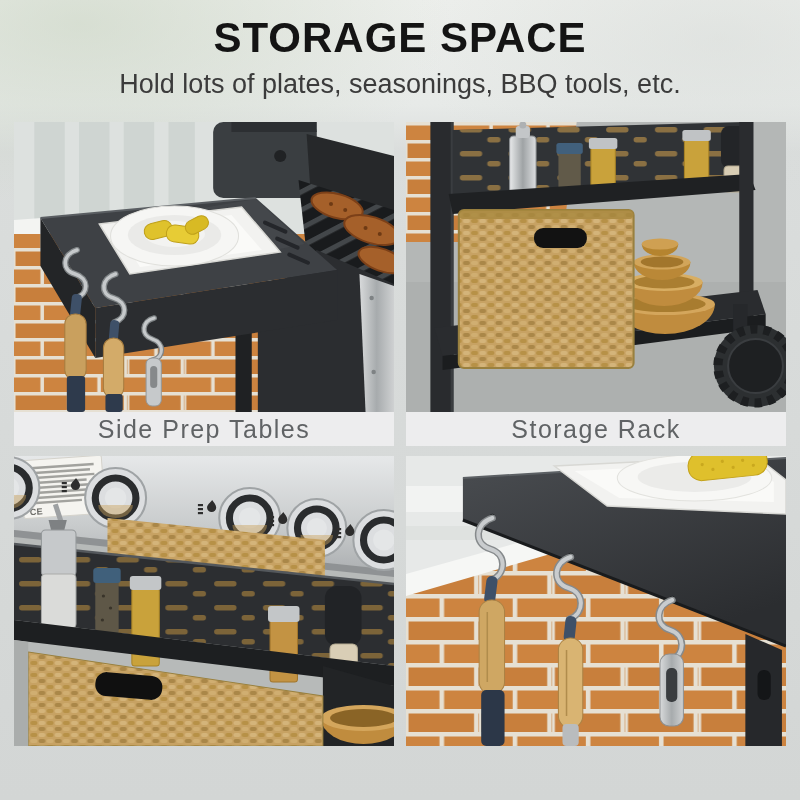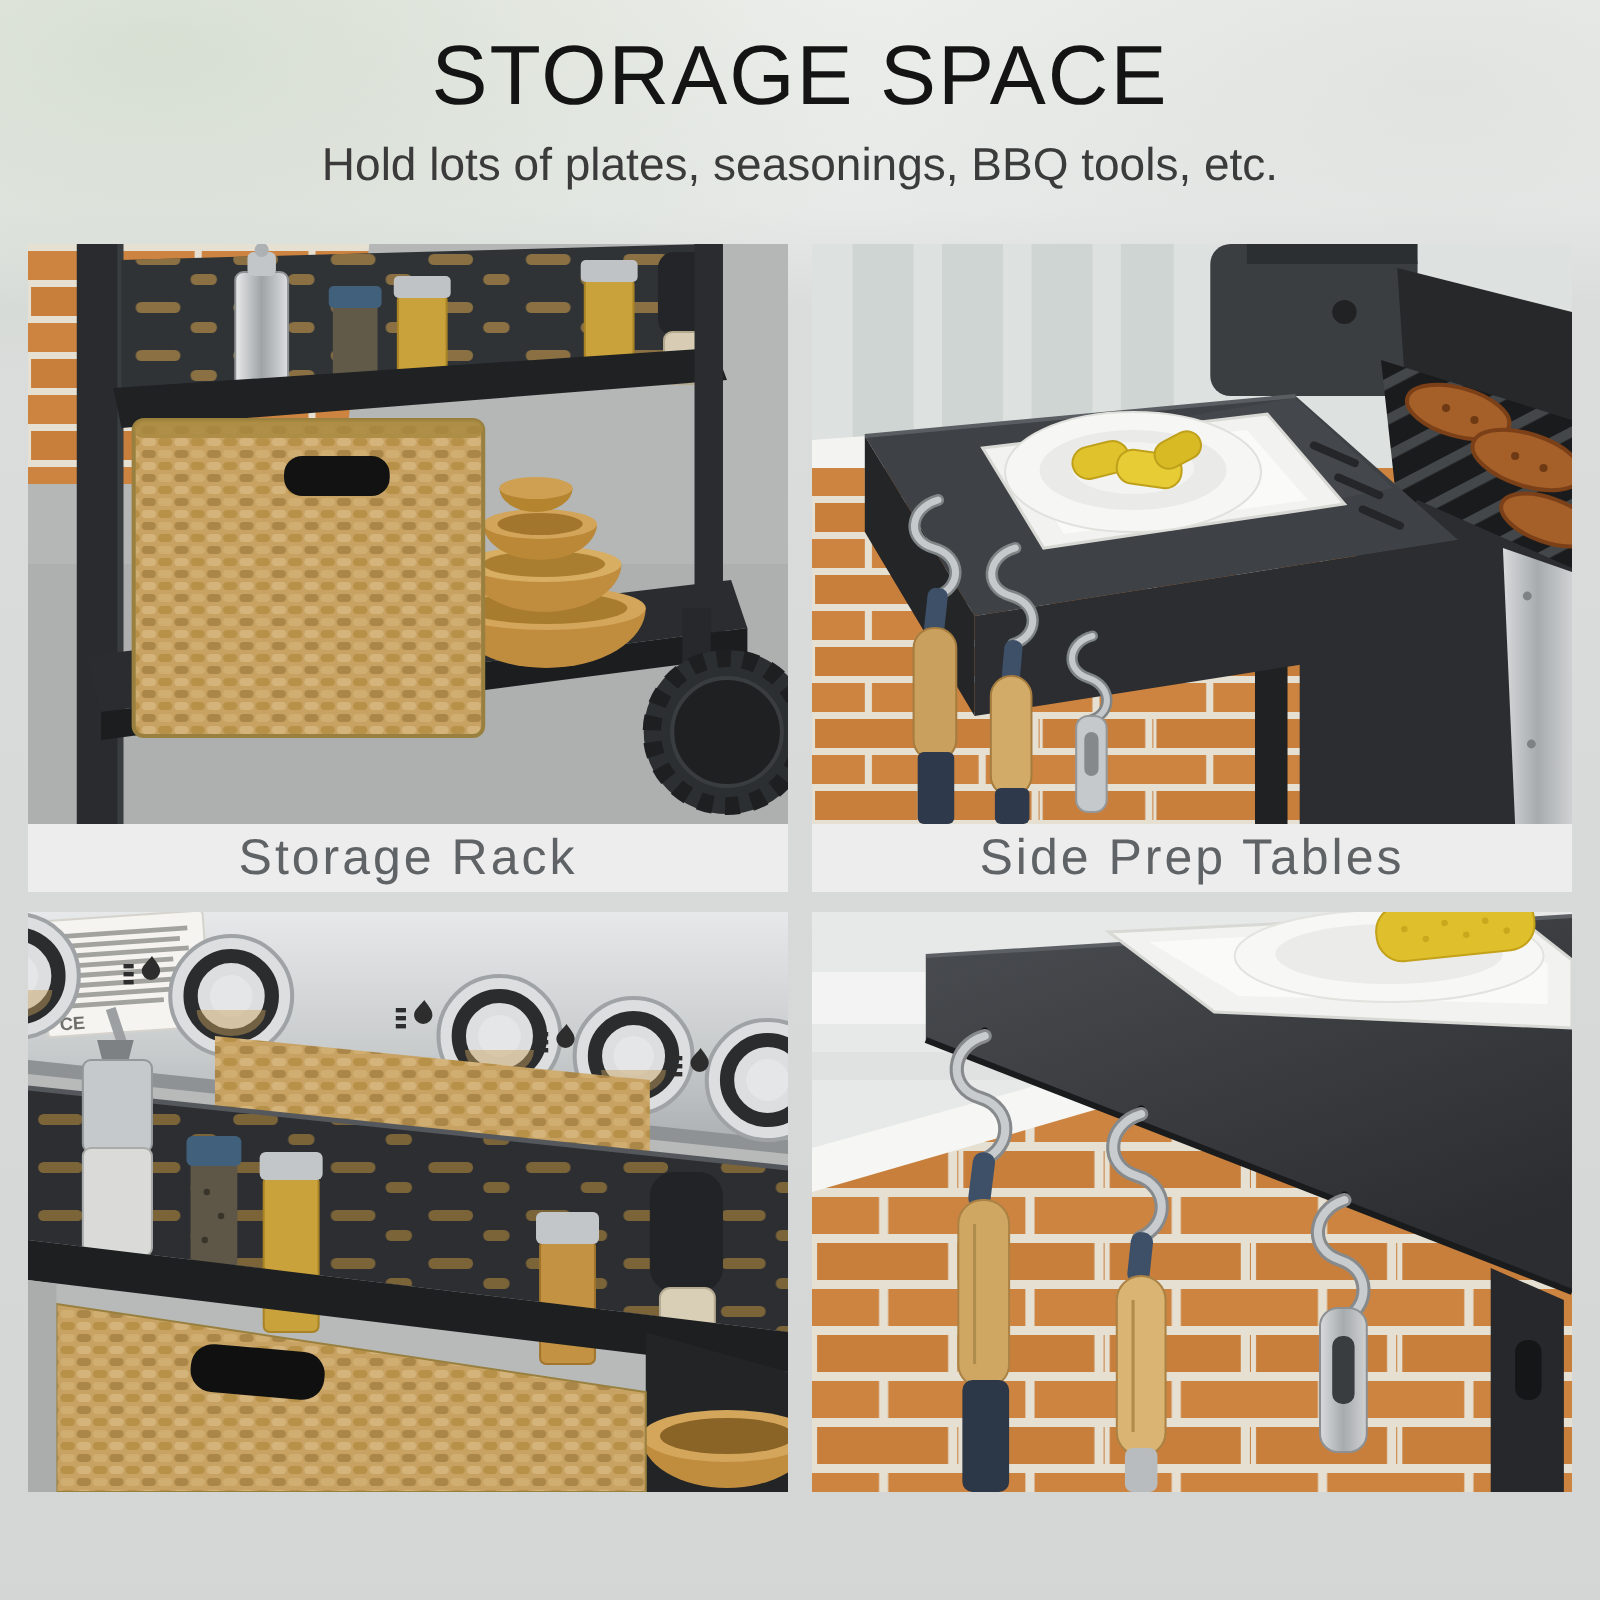--- a/index.html
+++ b/index.html
@@ -6,42 +6,148 @@
   body{
     width:800px;height:800px;overflow:hidden;
     font-family:"Liberation Sans",sans-serif;
     background:
       radial-gradient(620px 300px at 10% 3%, rgba(198,210,190,.55), transparent 60%),
       radial-gradient(520px 260px at 90% 5%, rgba(214,218,215,.5), transparent 60%),
       linear-gradient(180deg,#edefec 0%,#e7eae8 13%,#dadddc 19%,#d3d6d5 100%);
   }
   .page{position:relative;width:800px;height:800px;}
   header{height:108px;padding-top:14px;text-align:center;}
-  h1{margin:0;font-size:42px;font-weight:normal;letter-spacing:1px;color:#141414;}
-  .subtitle{margin:7px 0 0;font-size:23px;color:#3b3b3b;}
+  h1{margin:0;font-size:42px;font-weight:bold;letter-spacing:1px;color:#141414;}
+  .subtitle{margin:7px 0 0;font-size:27px;color:#3b3b3b;}
   .grid{display:grid;grid-template-columns:380px 380px;gap:10px 12px;padding:0 14px;}
   figure.cell{margin:0;display:flex;flex-direction:column;}
   .photo{height:290px;overflow:hidden;position:relative;background:#cfd2d1;}
   .photo svg{display:block;width:100%;height:100%;}
   figcaption{
     height:34px;background:#ededee;display:flex;align-items:center;justify-content:center;
     font-size:25px;font-weight:300;letter-spacing:1.5px;color:#606365;
   }
 </style>
 </head>
 <body>
 
 <div class="page">
 
   <header>
     <h1>STORAGE SPACE</h1>
     <p class="subtitle">Hold lots of plates, seasonings, BBQ tools, etc.</p>
   </header>
 
   <div class="grid">
+
+    <figure class="cell">
+      <div class="photo">
+        <svg viewBox="0 0 374 290" preserveAspectRatio="none">
+          <defs>
+            <pattern id="s1-brick" width="56" height="36" patternUnits="userSpaceOnUse">
+              <rect width="56" height="36" fill="#cd8440"></rect>
+              <rect y="21" width="56" height="15" fill="#c27a38" opacity=".45"></rect>
+              <rect y="0" width="56" height="3.5" fill="#e6e0d3"></rect>
+              <rect y="18" width="56" height="3.5" fill="#e6e0d3"></rect>
+              <rect x="26" y="3" width="3.5" height="15" fill="#e6e0d3"></rect>
+              <rect x="-2" y="21" width="3.5" height="15" fill="#e6e0d3"></rect>
+              <rect x="52" y="21" width="3.5" height="15" fill="#e6e0d3"></rect>
+            </pattern>
+            <pattern id="s1-grate" width="16" height="16" patternUnits="userSpaceOnUse" patternTransform="rotate(62)">
+              <rect width="16" height="16" fill="#191b1d"></rect>
+              <rect width="5" height="16" fill="#43474a"></rect>
+            </pattern>
+            <linearGradient id="s1-steel" x1="0" y1="0" x2="1" y2="0">
+              <stop offset="0" stop-color="#d8dadb"></stop>
+                <stop offset=".5" stop-color="#a7abad"></stop>
+                <stop offset="1" stop-color="#cfd1d2"></stop>
+            </linearGradient>
+          </defs>
+          <rect width="374" height="120" fill="#dde1df"></rect>
+          <g opacity=".6" fill="#c6cecb">
+            <rect x="20" width="30" height="100"></rect>
+              <rect x="64" width="30" height="100"></rect>
+            <rect x="108" width="30" height="98"></rect>
+              <rect x="152" width="26" height="96"></rect>
+          </g>
+          <polygon points="0,98 218,82 218,104 0,122" fill="#f3f4f2"></polygon>
+          <rect x="0" y="112" width="310" height="178" fill="url(#s1-brick)"></rect>
+          <g>
+            <rect x="196" y="0" width="102" height="76" rx="10" fill="#3a3e41"></rect>
+            <rect x="214" y="0" width="84" height="10" fill="#2c2f32"></rect>
+            <circle cx="262" cy="34" r="6" fill="#202224"></circle>
+            <polygon points="288,12 374,34 374,102 292,72" fill="#26282a"></polygon>
+          </g>
+          <g>
+            <polygon points="280,58 374,88 374,170 288,132" fill="url(#s1-grate)"></polygon>
+            <g fill="#a5602a" stroke="#7c4018" stroke-width="2">
+              <ellipse cx="318" cy="84" rx="26" ry="12" transform="rotate(16 318 84)"></ellipse>
+              <ellipse cx="352" cy="108" rx="28" ry="13" transform="rotate(18 352 108)"></ellipse>
+              <ellipse cx="362" cy="138" rx="24" ry="11" transform="rotate(20 362 138)"></ellipse>
+            </g>
+            <g fill="#6e3a14">
+              <circle cx="312" cy="82" r="2"></circle>
+                <circle cx="326" cy="88" r="2"></circle>
+              <circle cx="346" cy="106" r="2"></circle>
+                <circle cx="360" cy="112" r="2"></circle>
+            </g>
+          </g>
+          <polygon points="240,182 298,128 374,162 374,290 240,290" fill="#2b2d30"></polygon>
+          <g>
+            <polygon points="340,152 374,164 374,290 346,290" fill="url(#s1-steel)"></polygon>
+            <circle cx="352" cy="176" r="2.2" fill="#7e8284"></circle>
+              <circle cx="354" cy="250" r="2.2" fill="#7e8284"></circle>
+          </g>
+          <rect x="218" y="202" width="16" height="88" fill="#1f2123"></rect>
+          <g>
+            <polygon points="26,96 238,76 318,148 80,186" fill="#3e4145"></polygon>
+            <polygon points="150,92 238,77 286,122 196,140" fill="#484c50" opacity=".55"></polygon>
+            <g fill="#24262a">
+              <rect x="246" y="98" width="26" height="4" rx="2" transform="rotate(24 246 98)"></rect>
+              <rect x="258" y="114" width="26" height="4" rx="2" transform="rotate(24 258 114)"></rect>
+              <rect x="270" y="130" width="24" height="4" rx="2" transform="rotate(24 270 130)"></rect>
+            </g>
+            <polygon points="26,96 80,186 80,236 26,144" fill="#232527"></polygon>
+            <polygon points="80,186 318,148 318,198 80,236" fill="#2b2d30"></polygon>
+            <line x1="26" y1="96" x2="238" y2="76" stroke="#5a5e62" stroke-width="2"></line>
+          </g>
+          <g>
+            <polygon points="84,102 224,85 262,130 114,152" fill="#f2f2f0" stroke="#d8d8d4" stroke-width="1.5"></polygon>
+            <polygon points="100,106 214,93 244,128 124,145" fill="#fafaf8"></polygon>
+            <ellipse cx="158" cy="114" rx="63" ry="30" fill="#f6f6f4" stroke="#e0e0dc"></ellipse>
+            <ellipse cx="158" cy="113" rx="46" ry="20" fill="#eaeae8"></ellipse>
+            <ellipse cx="158" cy="112" rx="30" ry="13" fill="#f3f3f1"></ellipse>
+            <g stroke="#bfa01a" stroke-width="1">
+              <rect x="128" y="100" width="28" height="16" rx="8" fill="#dfc22c" transform="rotate(-14 142 108)"></rect>
+              <rect x="150" y="104" width="32" height="17" rx="8" fill="#e7cc35" transform="rotate(8 166 112)"></rect>
+              <rect x="168" y="96" width="24" height="14" rx="7" fill="#d8ba24" transform="rotate(-28 180 103)"></rect>
+            </g>
+          </g>
+          <g fill="none" stroke-linecap="round">
+            <path d="M62,128 C48,132 46,148 60,152 C74,156 74,172 61,176" stroke="#7f8486" stroke-width="6"></path>
+            <path d="M62,128 C48,132 46,148 60,152 C74,156 74,172 61,176" stroke="#c6c9cb" stroke-width="3.5"></path>
+            <path d="M100,152 C86,156 84,172 98,176 C112,180 112,196 99,200" stroke="#7f8486" stroke-width="6"></path>
+            <path d="M100,152 C86,156 84,172 98,176 C112,180 112,196 99,200" stroke="#c6c9cb" stroke-width="3.5"></path>
+            <path d="M138,196 C126,199 124,213 136,217 C148,221 148,235 137,238" stroke="#7f8486" stroke-width="5.5"></path>
+            <path d="M138,196 C126,199 124,213 136,217 C148,221 148,235 137,238" stroke="#c6c9cb" stroke-width="3"></path>
+          </g>
+          <g>
+            <rect x="56" y="172" width="10" height="24" rx="4" fill="#3e5068" transform="rotate(6 61 184)"></rect>
+            <rect x="50" y="192" width="21" height="66" rx="10" fill="#c9a05e" stroke="#a67c3f"></rect>
+            <rect x="52" y="254" width="18" height="36" rx="3" fill="#2e3a4c"></rect>
+            <rect x="94" y="198" width="9" height="22" rx="4" fill="#3e5068" transform="rotate(5 98 209)"></rect>
+            <rect x="88" y="216" width="20" height="60" rx="10" fill="#d3ab69" stroke="#a67c3f"></rect>
+            <rect x="90" y="272" width="17" height="18" rx="3" fill="#2e3a4c"></rect>
+            <rect x="130" y="236" width="15" height="48" rx="6" fill="#c6c9cb" stroke="#94989a"></rect>
+            <rect x="134" y="244" width="7" height="22" rx="3.5" fill="#86898b"></rect>
+          </g>
+        </svg>
+      </div>
+      <figcaption>Side Prep Tables</figcaption>
+    </figure>
 
     <figure class="cell">
       <div class="photo">
         <svg viewBox="0 0 374 290" preserveAspectRatio="none">
           <defs>
             <pattern id="s2-brick" width="56" height="36" patternUnits="userSpaceOnUse">
               <rect width="56" height="36" fill="#cd8440"></rect>
               <rect y="21" width="56" height="15" fill="#c27a38" opacity=".45"></rect>
               <rect y="0" width="56" height="3.5" fill="#e6e0d3"></rect>
               <rect y="18" width="56" height="3.5" fill="#e6e0d3"></rect>
@@ -122,126 +228,20 @@
           <rect x="322" y="182" width="14" height="62" fill="#26282b"></rect>
           <g>
             <circle cx="344" cy="244" r="41" fill="#2c2f31"></circle>
             <circle cx="344" cy="244" r="37" fill="none" stroke="#1d1f21" stroke-width="9" stroke-dasharray="7 6"></circle>
             <circle cx="344" cy="244" r="27" fill="#1e2022"></circle>
             <circle cx="344" cy="244" r="27" fill="none" stroke="#3a3d40" stroke-width="2"></circle>
           </g>
         </svg>
       </div>
       <figcaption>Storage Rack</figcaption>
-    </figure>
-
-    <figure class="cell">
-      <div class="photo">
-        <svg viewBox="0 0 374 290" preserveAspectRatio="none">
-          <defs>
-            <pattern id="s1-brick" width="56" height="36" patternUnits="userSpaceOnUse">
-              <rect width="56" height="36" fill="#cd8440"></rect>
-              <rect y="21" width="56" height="15" fill="#c27a38" opacity=".45"></rect>
-              <rect y="0" width="56" height="3.5" fill="#e6e0d3"></rect>
-              <rect y="18" width="56" height="3.5" fill="#e6e0d3"></rect>
-              <rect x="26" y="3" width="3.5" height="15" fill="#e6e0d3"></rect>
-              <rect x="-2" y="21" width="3.5" height="15" fill="#e6e0d3"></rect>
-              <rect x="52" y="21" width="3.5" height="15" fill="#e6e0d3"></rect>
-            </pattern>
-            <pattern id="s1-grate" width="16" height="16" patternUnits="userSpaceOnUse" patternTransform="rotate(62)">
-              <rect width="16" height="16" fill="#191b1d"></rect>
-              <rect width="5" height="16" fill="#43474a"></rect>
-            </pattern>
-            <linearGradient id="s1-steel" x1="0" y1="0" x2="1" y2="0">
-              <stop offset="0" stop-color="#d8dadb"></stop>
-                <stop offset=".5" stop-color="#a7abad"></stop>
-                <stop offset="1" stop-color="#cfd1d2"></stop>
-            </linearGradient>
-          </defs>
-          <rect width="374" height="120" fill="#dde1df"></rect>
-          <g opacity=".6" fill="#c6cecb">
-            <rect x="20" width="30" height="100"></rect>
-              <rect x="64" width="30" height="100"></rect>
-            <rect x="108" width="30" height="98"></rect>
-              <rect x="152" width="26" height="96"></rect>
-          </g>
-          <polygon points="0,98 218,82 218,104 0,122" fill="#f3f4f2"></polygon>
-          <rect x="0" y="112" width="310" height="178" fill="url(#s1-brick)"></rect>
-          <g>
-            <rect x="196" y="0" width="102" height="76" rx="10" fill="#3a3e41"></rect>
-            <rect x="214" y="0" width="84" height="10" fill="#2c2f32"></rect>
-            <circle cx="262" cy="34" r="6" fill="#202224"></circle>
-            <polygon points="288,12 374,34 374,102 292,72" fill="#26282a"></polygon>
-          </g>
-          <g>
-            <polygon points="280,58 374,88 374,170 288,132" fill="url(#s1-grate)"></polygon>
-            <g fill="#a5602a" stroke="#7c4018" stroke-width="2">
-              <ellipse cx="318" cy="84" rx="26" ry="12" transform="rotate(16 318 84)"></ellipse>
-              <ellipse cx="352" cy="108" rx="28" ry="13" transform="rotate(18 352 108)"></ellipse>
-              <ellipse cx="362" cy="138" rx="24" ry="11" transform="rotate(20 362 138)"></ellipse>
-            </g>
-            <g fill="#6e3a14">
-              <circle cx="312" cy="82" r="2"></circle>
-                <circle cx="326" cy="88" r="2"></circle>
-              <circle cx="346" cy="106" r="2"></circle>
-                <circle cx="360" cy="112" r="2"></circle>
-            </g>
-          </g>
-          <polygon points="240,182 298,128 374,162 374,290 240,290" fill="#2b2d30"></polygon>
-          <g>
-            <polygon points="340,152 374,164 374,290 346,290" fill="url(#s1-steel)"></polygon>
-            <circle cx="352" cy="176" r="2.2" fill="#7e8284"></circle>
-              <circle cx="354" cy="250" r="2.2" fill="#7e8284"></circle>
-          </g>
-          <rect x="218" y="202" width="16" height="88" fill="#1f2123"></rect>
-          <g>
-            <polygon points="26,96 238,76 318,148 80,186" fill="#3e4145"></polygon>
-            <polygon points="150,92 238,77 286,122 196,140" fill="#484c50" opacity=".55"></polygon>
-            <g fill="#24262a">
-              <rect x="246" y="98" width="26" height="4" rx="2" transform="rotate(24 246 98)"></rect>
-              <rect x="258" y="114" width="26" height="4" rx="2" transform="rotate(24 258 114)"></rect>
-              <rect x="270" y="130" width="24" height="4" rx="2" transform="rotate(24 270 130)"></rect>
-            </g>
-            <polygon points="26,96 80,186 80,236 26,144" fill="#232527"></polygon>
-            <polygon points="80,186 318,148 318,198 80,236" fill="#2b2d30"></polygon>
-            <line x1="26" y1="96" x2="238" y2="76" stroke="#5a5e62" stroke-width="2"></line>
-          </g>
-          <g>
-            <polygon points="84,102 224,85 262,130 114,152" fill="#f2f2f0" stroke="#d8d8d4" stroke-width="1.5"></polygon>
-            <polygon points="100,106 214,93 244,128 124,145" fill="#fafaf8"></polygon>
-            <ellipse cx="158" cy="114" rx="63" ry="30" fill="#f6f6f4" stroke="#e0e0dc"></ellipse>
-            <ellipse cx="158" cy="113" rx="46" ry="20" fill="#eaeae8"></ellipse>
-            <ellipse cx="158" cy="112" rx="30" ry="13" fill="#f3f3f1"></ellipse>
-            <g stroke="#bfa01a" stroke-width="1">
-              <rect x="128" y="100" width="28" height="16" rx="8" fill="#dfc22c" transform="rotate(-14 142 108)"></rect>
-              <rect x="150" y="104" width="32" height="17" rx="8" fill="#e7cc35" transform="rotate(8 166 112)"></rect>
-              <rect x="168" y="96" width="24" height="14" rx="7" fill="#d8ba24" transform="rotate(-28 180 103)"></rect>
-            </g>
-          </g>
-          <g fill="none" stroke-linecap="round">
-            <path d="M62,128 C48,132 46,148 60,152 C74,156 74,172 61,176" stroke="#7f8486" stroke-width="6"></path>
-            <path d="M62,128 C48,132 46,148 60,152 C74,156 74,172 61,176" stroke="#c6c9cb" stroke-width="3.5"></path>
-            <path d="M100,152 C86,156 84,172 98,176 C112,180 112,196 99,200" stroke="#7f8486" stroke-width="6"></path>
-            <path d="M100,152 C86,156 84,172 98,176 C112,180 112,196 99,200" stroke="#c6c9cb" stroke-width="3.5"></path>
-            <path d="M138,196 C126,199 124,213 136,217 C148,221 148,235 137,238" stroke="#7f8486" stroke-width="5.5"></path>
-            <path d="M138,196 C126,199 124,213 136,217 C148,221 148,235 137,238" stroke="#c6c9cb" stroke-width="3"></path>
-          </g>
-          <g>
-            <rect x="56" y="172" width="10" height="24" rx="4" fill="#3e5068" transform="rotate(6 61 184)"></rect>
-            <rect x="50" y="192" width="21" height="66" rx="10" fill="#c9a05e" stroke="#a67c3f"></rect>
-            <rect x="52" y="254" width="18" height="36" rx="3" fill="#2e3a4c"></rect>
-            <rect x="94" y="198" width="9" height="22" rx="4" fill="#3e5068" transform="rotate(5 98 209)"></rect>
-            <rect x="88" y="216" width="20" height="60" rx="10" fill="#d3ab69" stroke="#a67c3f"></rect>
-            <rect x="90" y="272" width="17" height="18" rx="3" fill="#2e3a4c"></rect>
-            <rect x="130" y="236" width="15" height="48" rx="6" fill="#c6c9cb" stroke="#94989a"></rect>
-            <rect x="134" y="244" width="7" height="22" rx="3.5" fill="#86898b"></rect>
-          </g>
-        </svg>
-      </div>
-      <figcaption>Side Prep Tables</figcaption>
     </figure>
 
     <figure class="cell">
       <div class="photo">
         <svg viewBox="0 0 374 290" preserveAspectRatio="none">
           <defs>
             <linearGradient id="s3-steel" x1="0" y1="0" x2="0" y2="1">
               <stop offset="0" stop-color="#e6e8e9"></stop>
                 <stop offset=".6" stop-color="#c9cccd"></stop>
                 <stop offset="1" stop-color="#aeb1b3"></stop>

